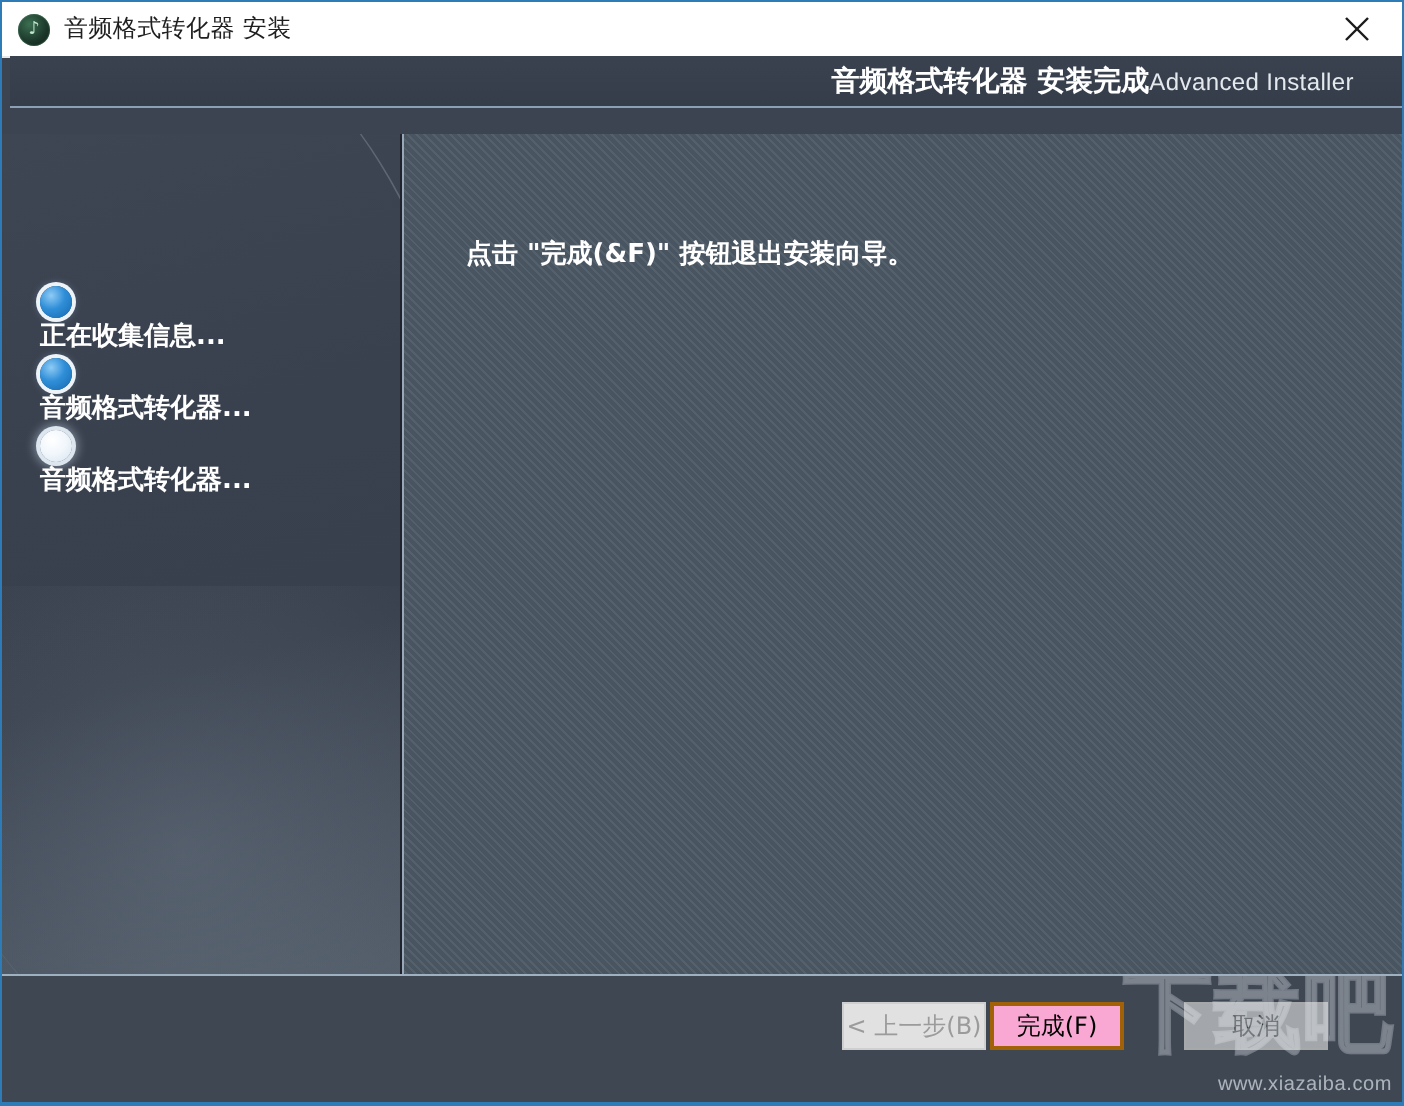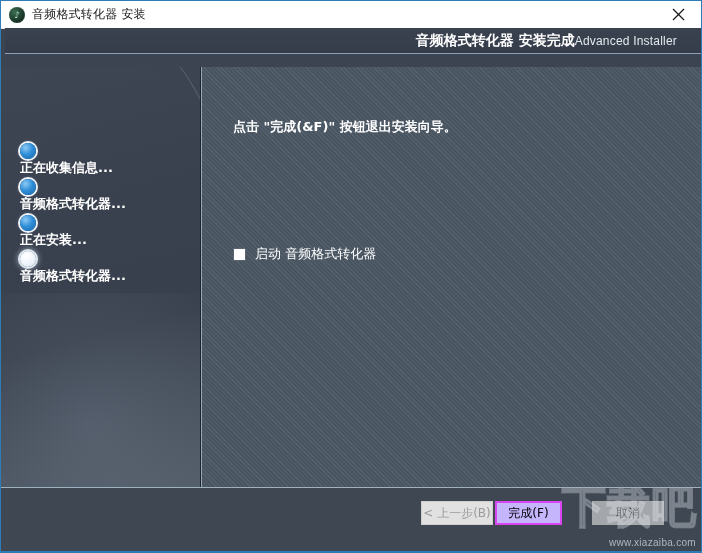--- a/index.html
+++ b/index.html
@@ -272,22 +272,22 @@
     border: 1px solid #adadad;
     color: #111111;
   }
   .btn.disabled {
     color: #9b9b9b;
     background: #e1e1e1;
     border-color: #cfcfcf;
     cursor: default;
   }
   .btn.default {
-    background: #c4b5fd;
-    border: 2px solid #d946ef;
+    background: #f9a8d4;
+    border: 2px solid #a16207;
     font-weight: normal;
     color: #000000;
   }
   #btn-back  { left: 420px; width: 72px; }
   #btn-finish{ left: 494px; width: 67px; }
   #btn-cancel{ left: 591px; width: 72px; background: rgba(225,225,225,0.62); border-color: rgba(170,170,170,0.6); color: #33383d; }
 
   
   .watermark {
     position: absolute;
@@ -356,40 +356,32 @@
         <div class="step">
           <div class="step-bullet"></div>
           <div class="step-label">正在收集信息...</div>
         </div>
 
         <div class="step">
           <div class="step-bullet"></div>
           <div class="step-label">音频格式转化器...</div>
         </div>
 
-        <div class="step">
-          <div class="step-bullet"></div>
-          <div class="step-label">正在安装...</div>
-        </div>
 
         <div class="step">
           <div class="step-bullet current"></div>
           <div class="step-label">音频格式转化器...</div>
         </div>
 
       </div>
     </div>
 
     <div class="content">
       <div class="content-inner">
         <div class="finish-text">点击 "完成(&amp;F)" 按钮退出安装向导。</div>
-        <div class="launch-row">
-          <div class="checkbox"></div>
-          <div class="launch-label">启动 音频格式转化器</div>
-        </div>
       </div>
     </div>
 
   </div>
 
   <div class="footer">
     <div class="btn disabled" id="btn-back">&lt; 上一步(B)</div>
     <div class="btn default" id="btn-finish">完成(F)</div>
     <div class="btn" id="btn-cancel">取消</div>
 

